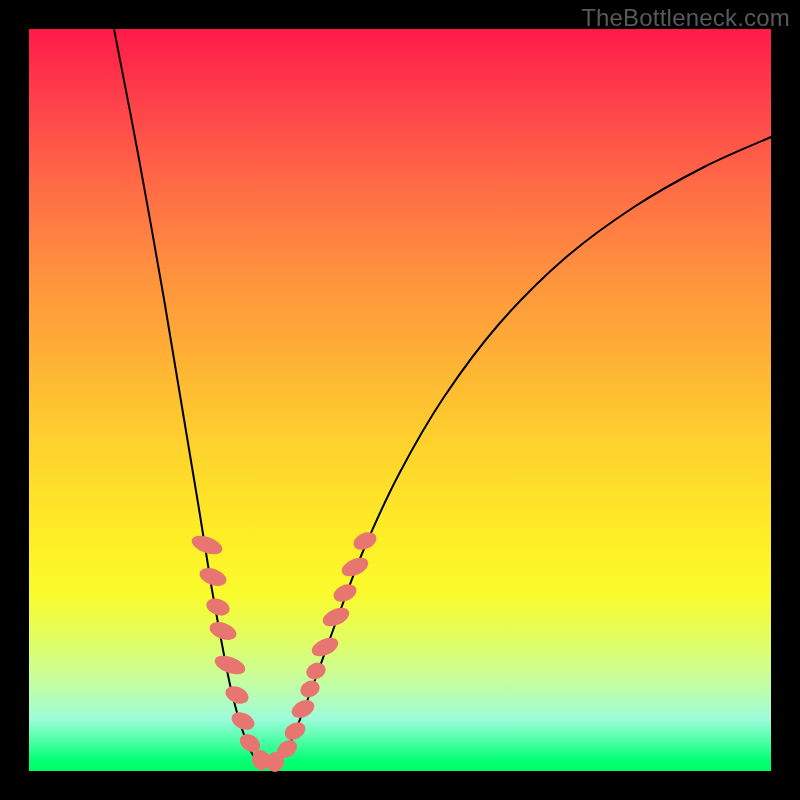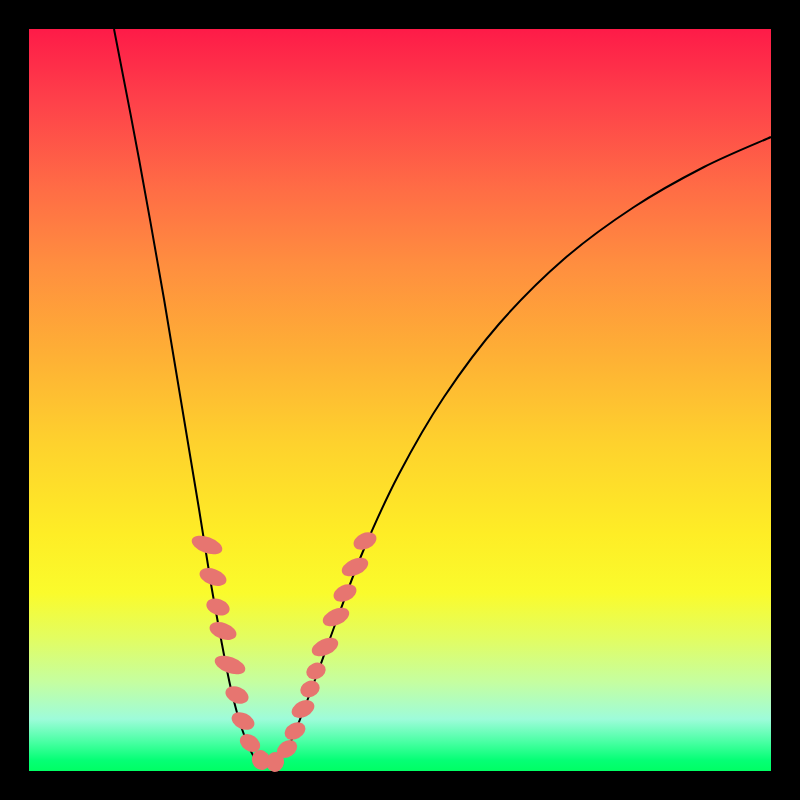--- a/index.html
+++ b/index.html
@@ -70,20 +70,21 @@
   }
   .bead {
     fill: #e77570;
     stroke: none;
   }
 </style>
 </head>
 <body>
 
 <div class="frame">
+  <div class="watermark">TheBottleneck.com</div>
   <div class="plot-area">
     <svg class="overlay" viewBox="0 0 742 742">
       <path id="curve-path" class="curve" d="M 85 0 C 89.2 21.7, 101.7 85.0, 110 130 C 118.3 175.0, 127.5 226.7, 135 270 C 142.5 313.3, 149.2 355.0, 155 390 C 160.8 425.0, 165.5 452.5, 170 480 C 174.5 507.5, 178.3 533.3, 182 555 C 185.7 576.7, 188.7 592.5, 192 610 C 195.3 627.5, 198.5 645.0, 202 660 C 205.5 675.0, 209.2 688.7, 213 700 C 216.8 711.3, 221.2 721.8, 225 728 C 228.8 734.2, 231.8 736.7, 236 737 C 240.2 737.3, 245.7 734.2, 250 730 C 254.3 725.8, 257.8 720.3, 262 712 C 266.2 703.7, 270.3 692.0, 275 680 C 279.7 668.0, 284.2 655.8, 290 640 C 295.8 624.2, 302.5 605.0, 310 585 C 317.5 565.0, 325.0 543.3, 335 520 C 345.0 496.7, 356.7 470.3, 370 445 C 383.3 419.7, 398.3 393.0, 415 368 C 431.7 343.0, 450.0 318.0, 470 295 C 490.0 272.0, 512.5 249.5, 535 230 C 557.5 210.5, 581.7 193.3, 605 178 C 628.3 162.7, 652.2 149.7, 675 138 C 697.8 126.3, 730.8 113.0, 742 108 "></path>
       <g id="beads-group">
           <ellipse cx="178" cy="516" rx="8" ry="16" class="bead" transform="rotate(-70 178 516)"></ellipse>
           <ellipse cx="184" cy="548" rx="8" ry="14" class="bead" transform="rotate(-70 184 548)"></ellipse>
           <ellipse cx="189" cy="578" rx="8" ry="12" class="bead" transform="rotate(-70 189 578)"></ellipse>
           <ellipse cx="194" cy="602" rx="8" ry="14" class="bead" transform="rotate(-70 194 602)"></ellipse>
           <ellipse cx="201" cy="636" rx="8" ry="16" class="bead" transform="rotate(-70 201 636)"></ellipse>
           <ellipse cx="208" cy="666" rx="8" ry="12" class="bead" transform="rotate(-68 208 666)"></ellipse>

